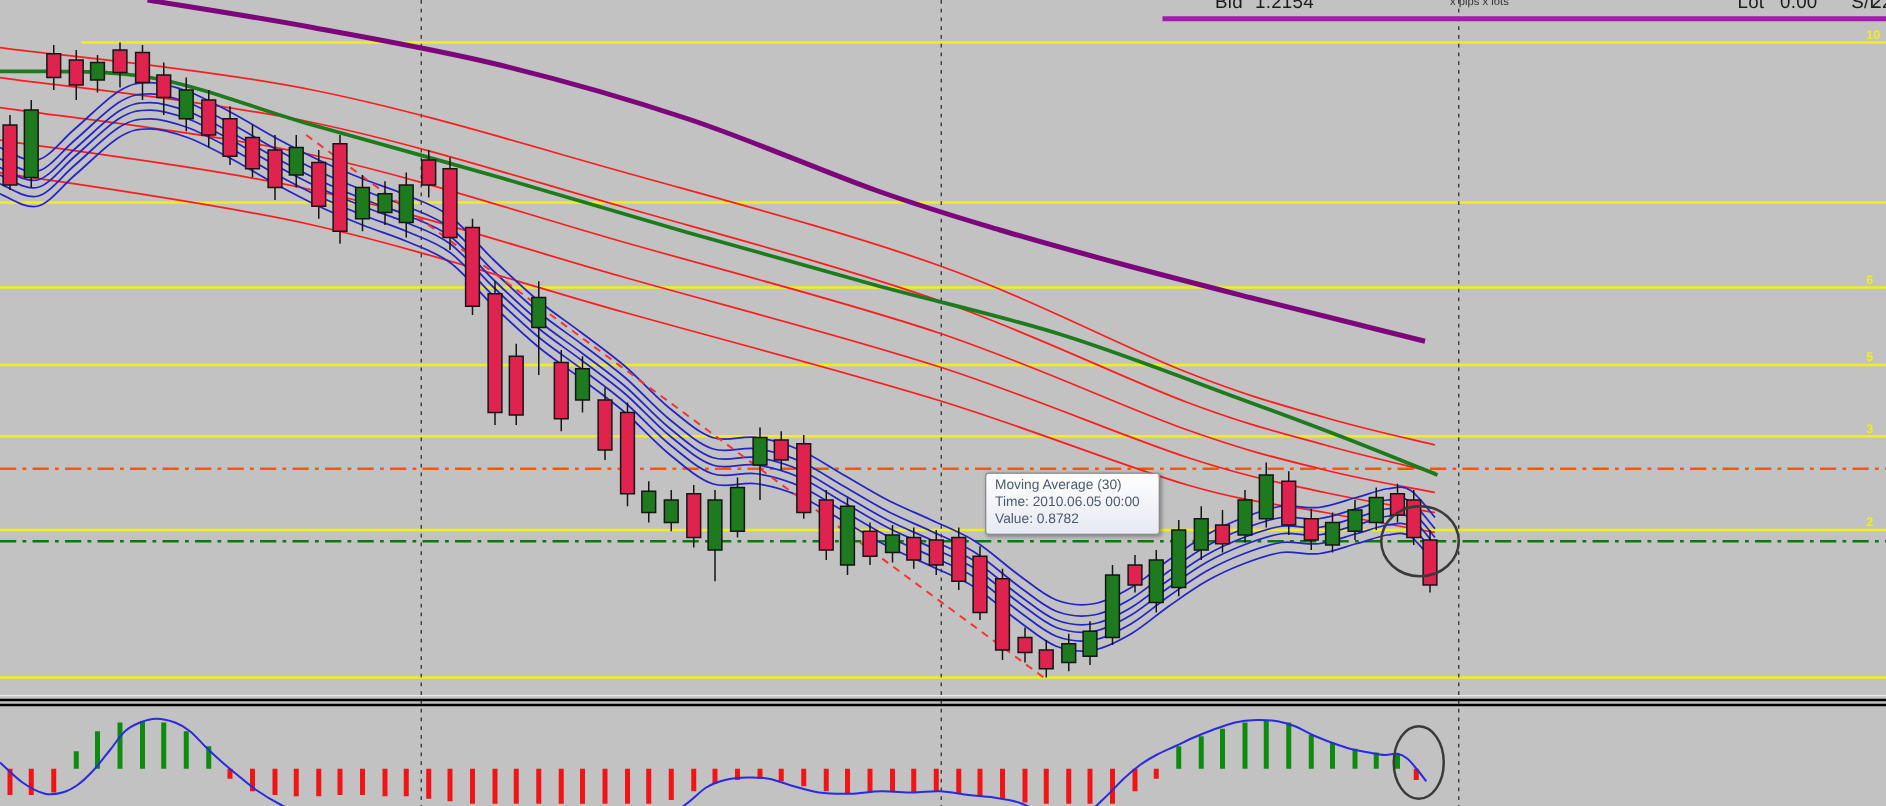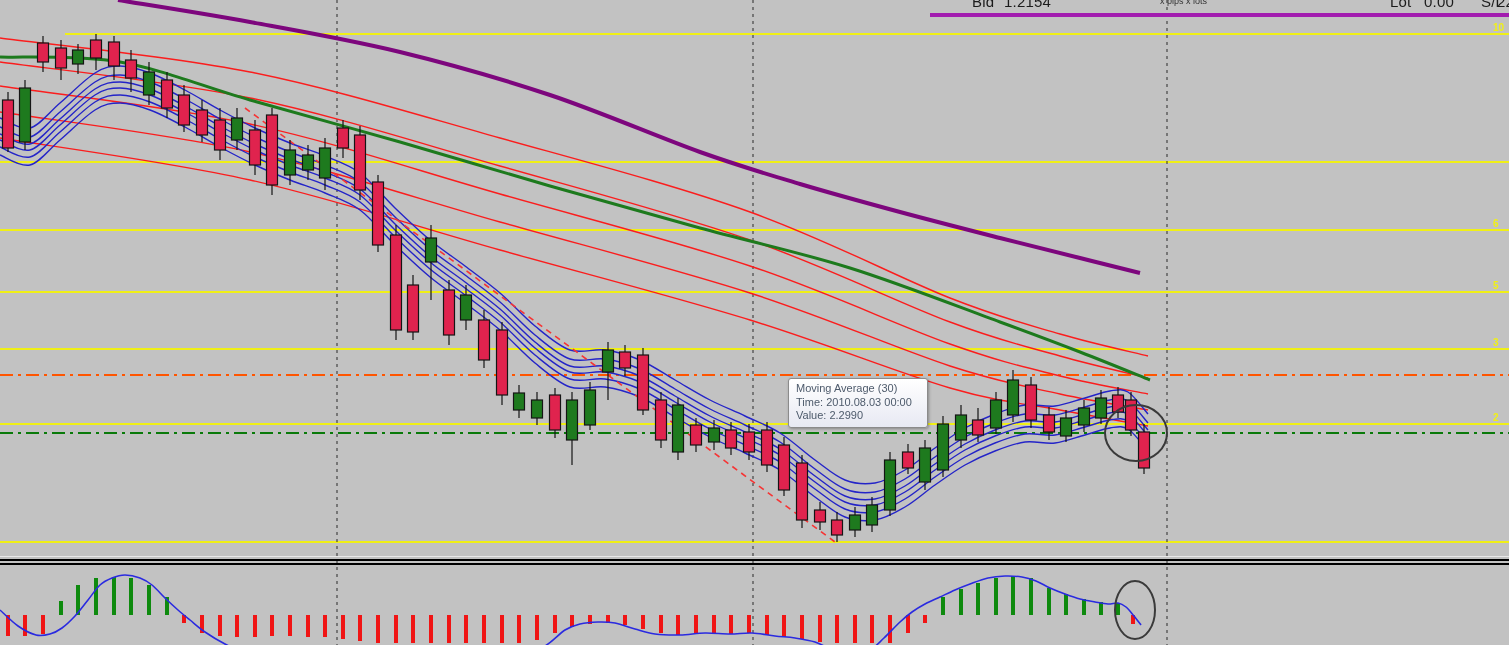--- a/index.html
+++ b/index.html
@@ -401,17 +401,17 @@
     <span class="hd lot-l">Lot</span>
     <span class="hd lot-v">0.00</span>
     <span class="hd sl-l">S/L</span>
     <span class="hd sl-v">22</span>
   </div>
 
   <div class="pipnote">x pips x lots</div>
 
   <div class="tooltip" style="left: 788px; top: 378px;">
     <div>Moving Average (30)</div>
-    <div>Time: 2010.08.03 00:00</div>
-    <div>Value: 2.2990</div>
+    <div>Time: 2010.06.05 00:00</div>
+    <div>Value: 0.8782</div>
   </div>
 
 </div>
 
 </body></html>

